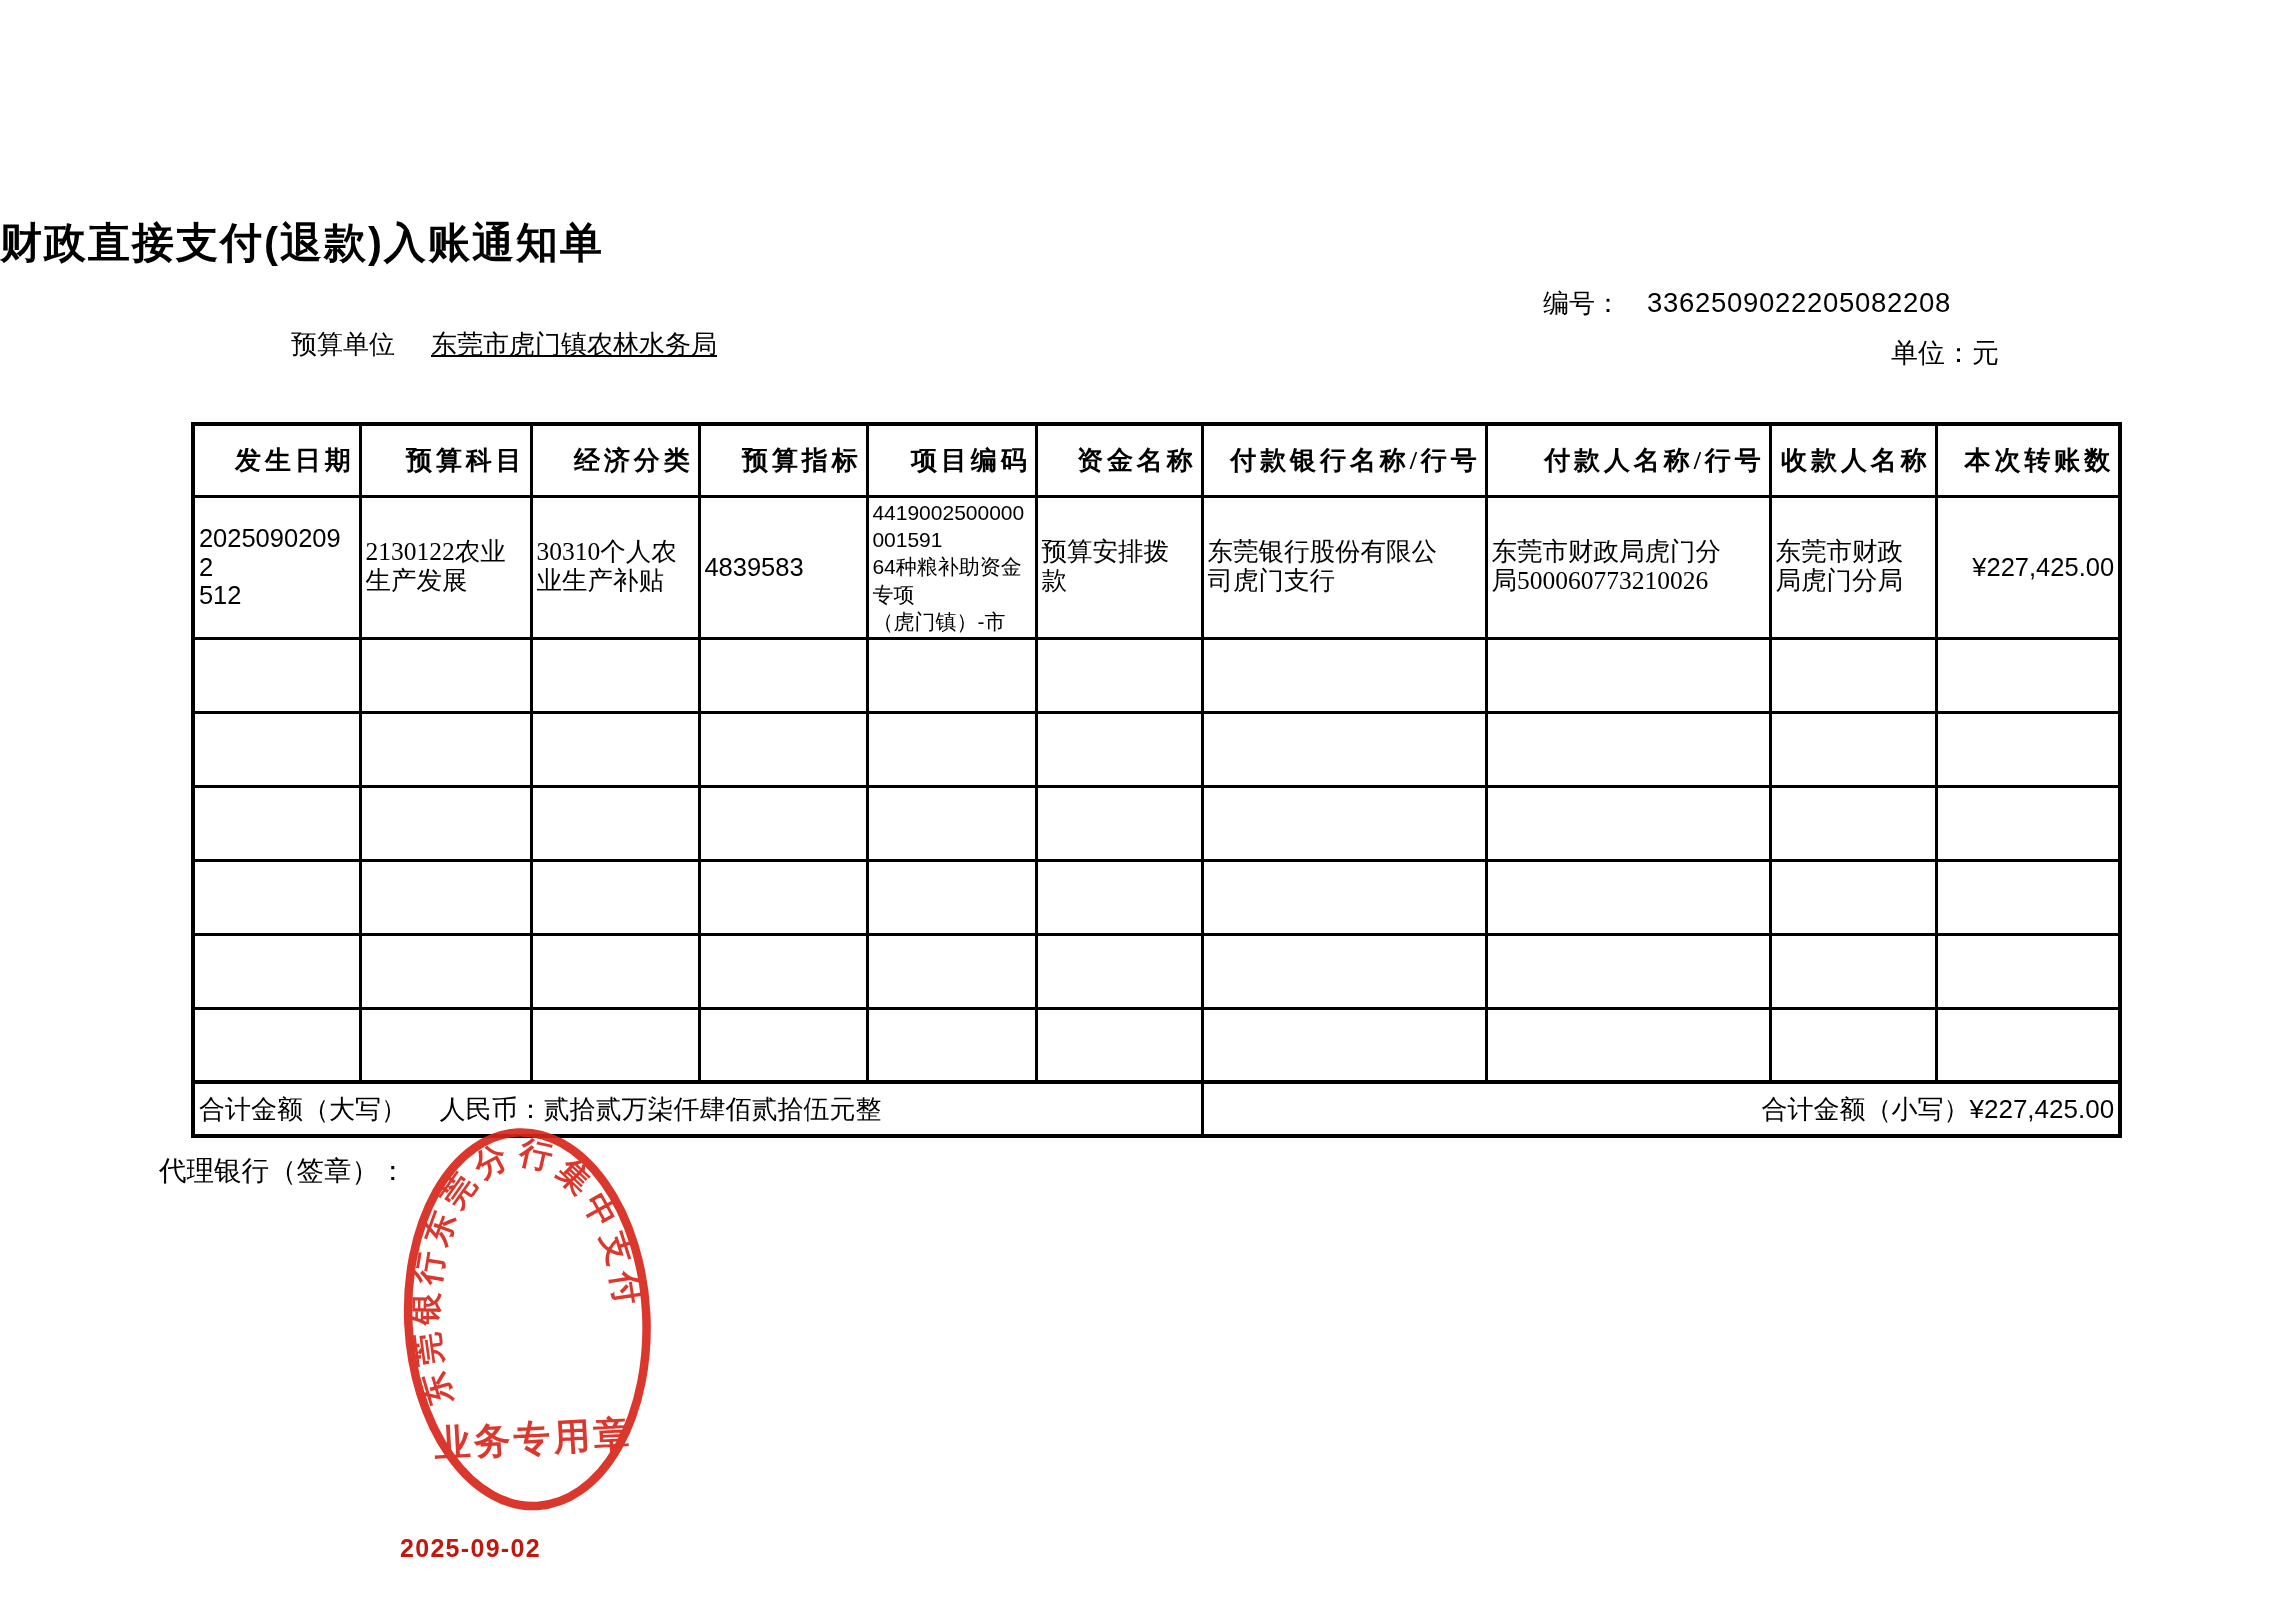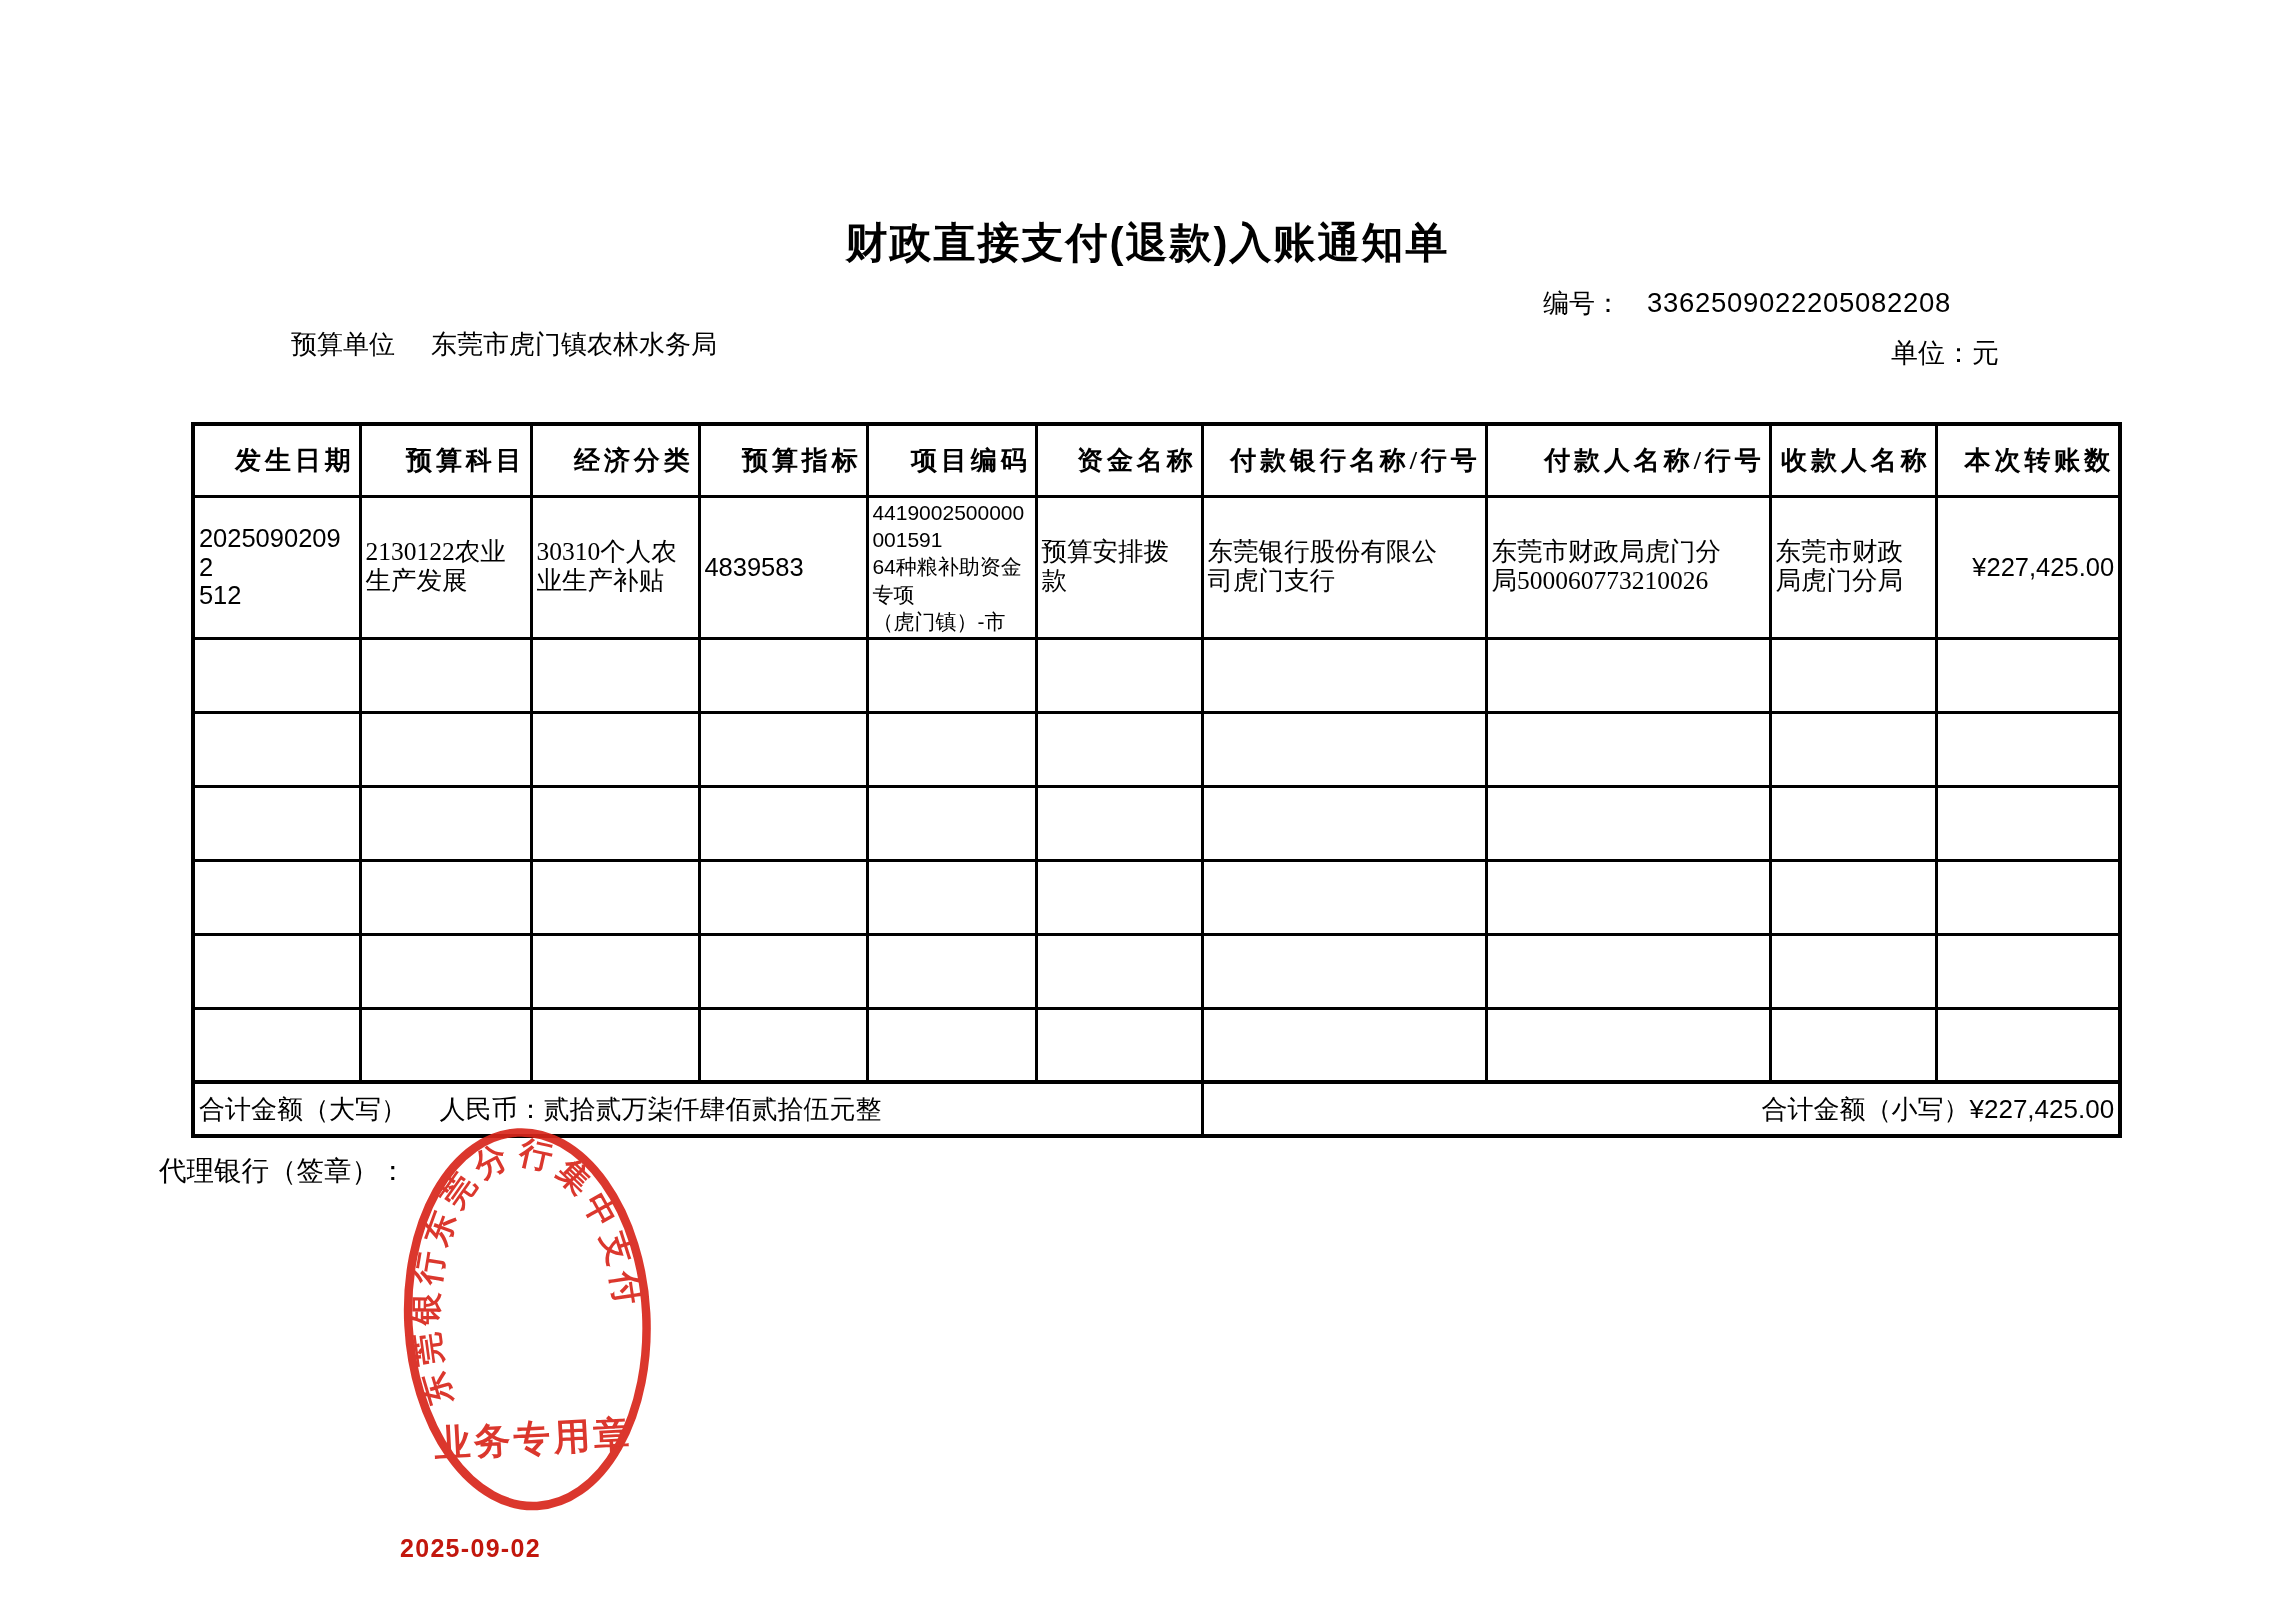--- a/index.html
+++ b/index.html
@@ -9,40 +9,39 @@
     height:1623px;
     background:#ffffff;
     font-family:"Liberation Serif","DejaVu Serif",serif;
     color:#000;
     overflow:hidden;
   }
   .num{font-family:"Liberation Sans","DejaVu Sans",sans-serif;}
   .title{
     position:absolute;
     top:215px;left:0;right:0;
-    text-align:center;
     font-family:"Liberation Sans","DejaVu Sans",sans-serif;
     font-weight:bold;
     font-size:42px;
     letter-spacing:2px;
   }
   .doc-no{
     position:absolute;
     top:286px;left:1543px;
     font-size:26px;
     white-space:nowrap;
   }
   .doc-no .num{margin-left:26px;font-size:27.5px;letter-spacing:0.7px;}
   .budget-line{
     position:absolute;
     top:327px;left:291px;
     font-size:26px;
     white-space:nowrap;
   }
-  .budget-line .value{margin-left:36px;}
+  .budget-line .value{margin-left:36px;text-decoration:underline;}
   .unit-label{
     position:absolute;
     top:335px;left:1891px;
     font-size:27px;
     white-space:nowrap;
   }
   table.doc-table{
     position:absolute;
     left:191px;top:422px;
     width:1931px;

